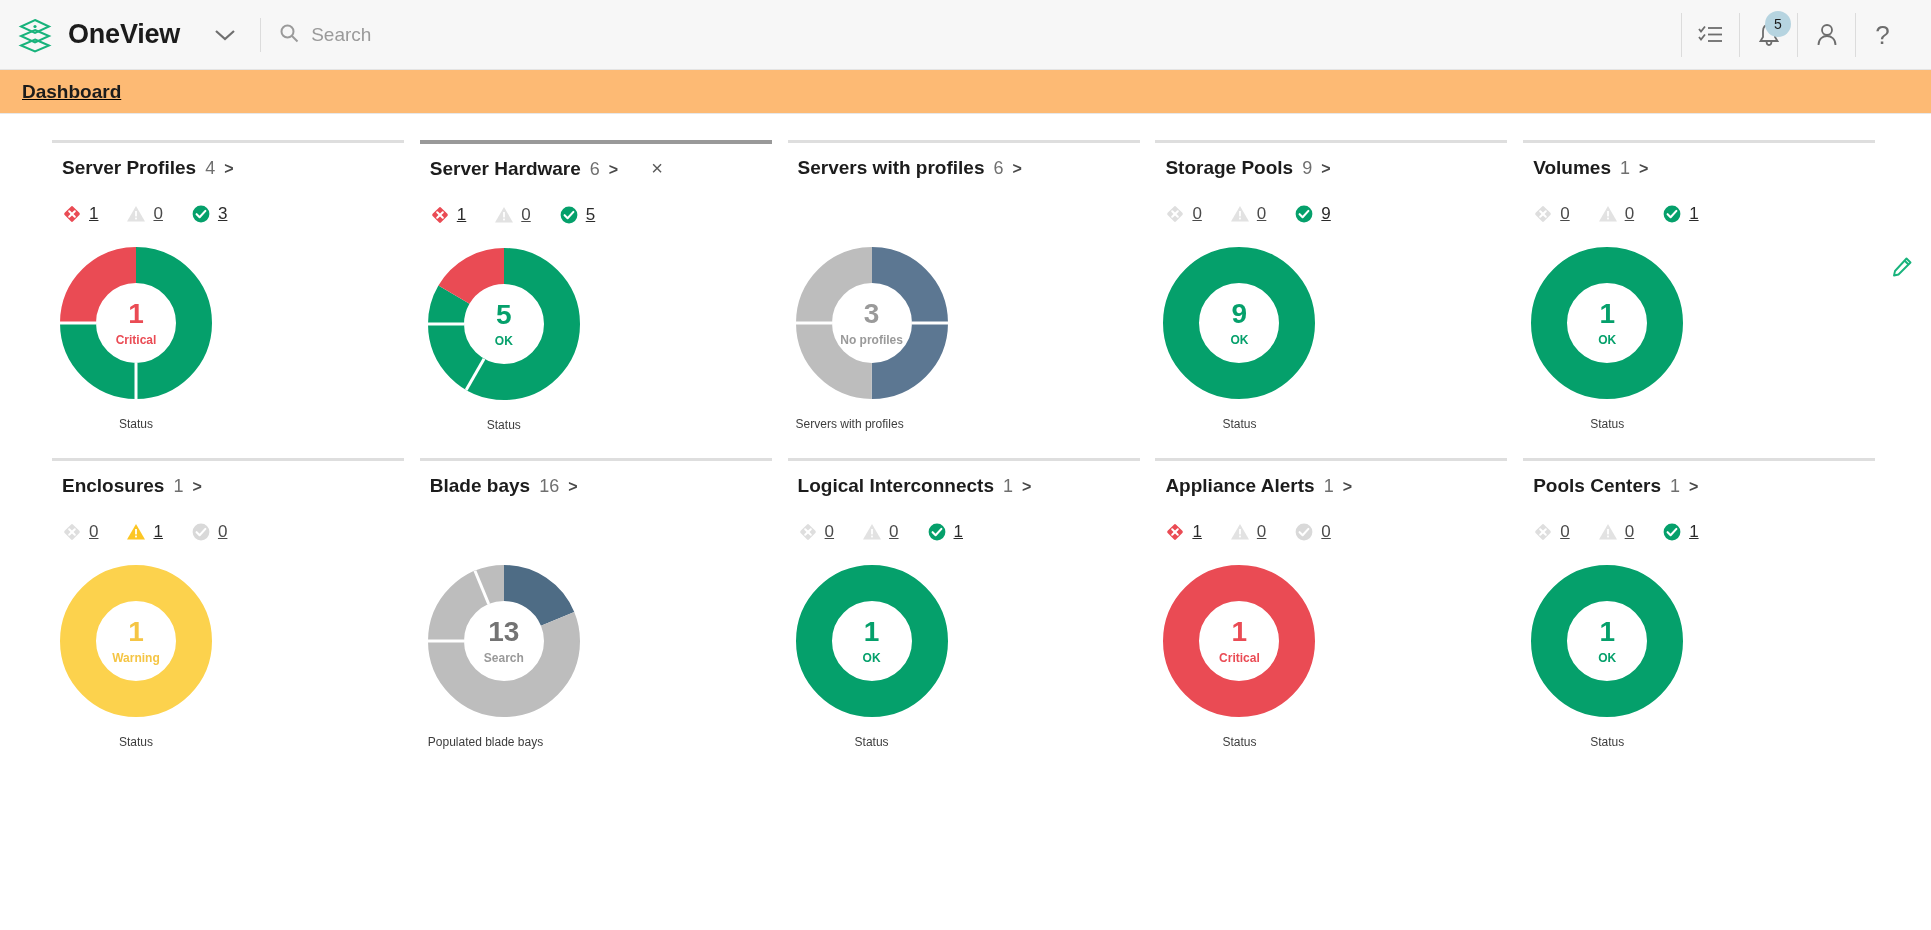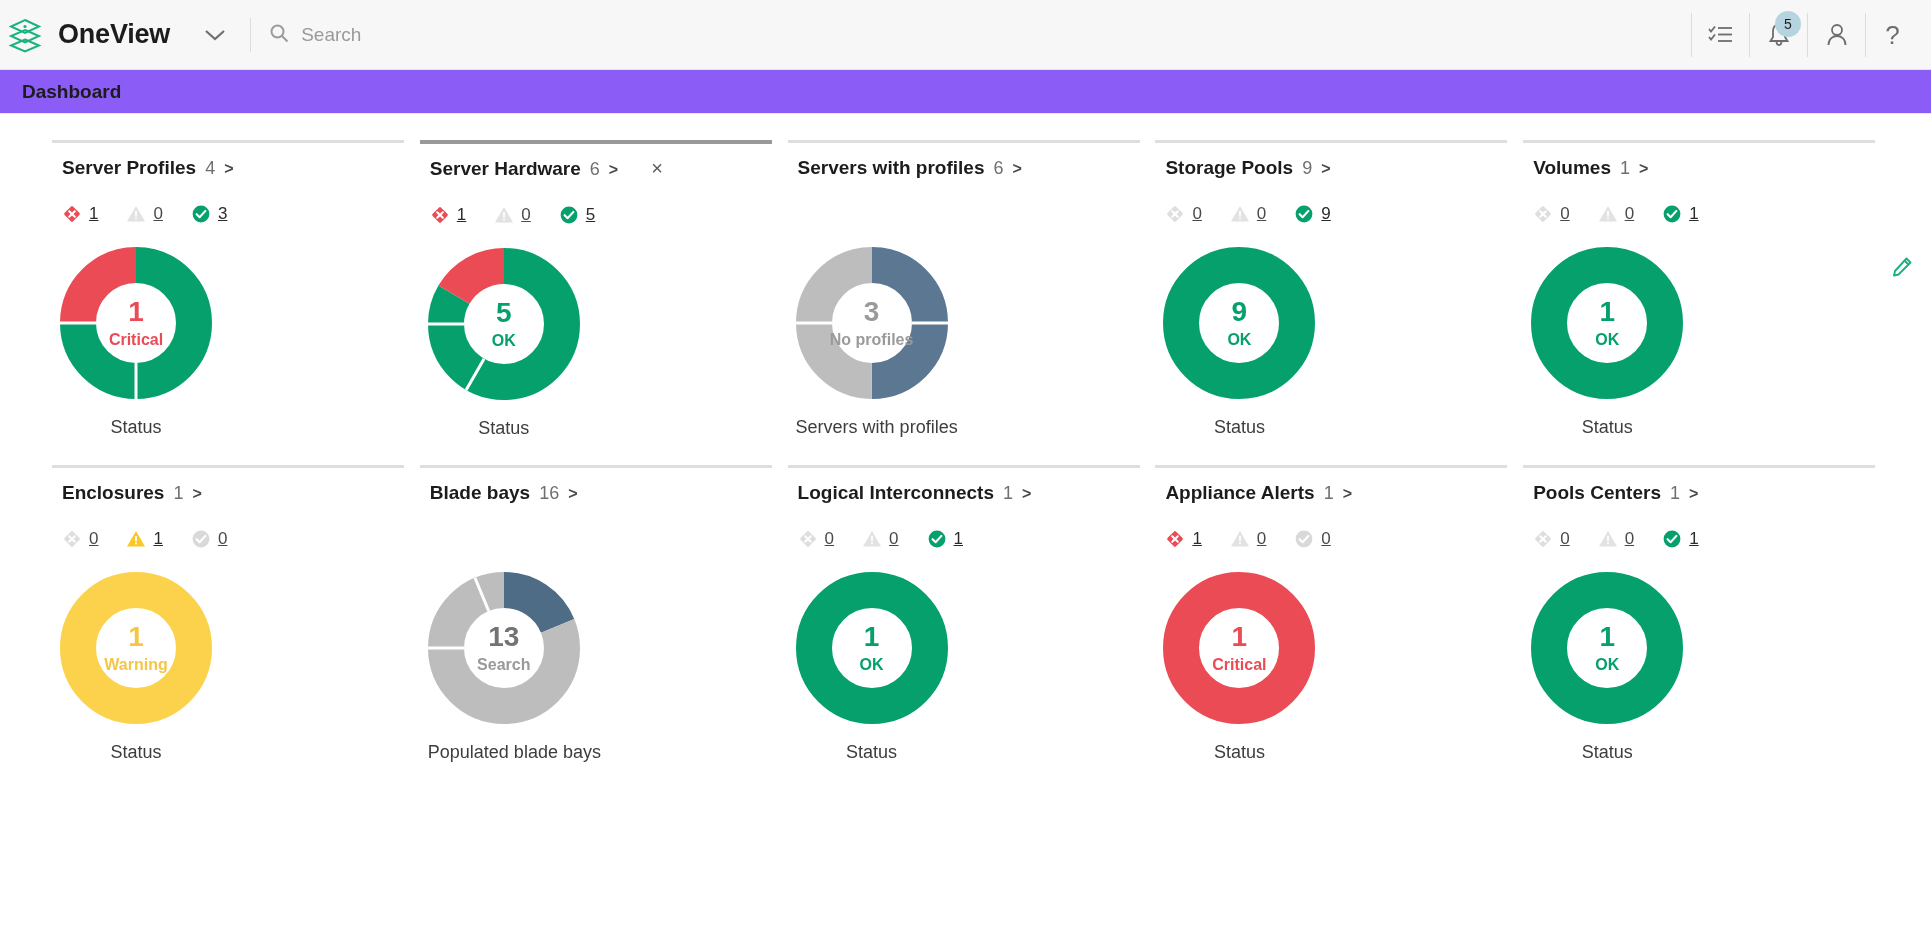--- a/index.html
+++ b/index.html
@@ -11,21 +11,21 @@
     overflow: hidden;
   }
 
   
   .topbar {
     height: 70px;
     background: #f7f7f7;
     border-bottom: 1px solid #e4e4e4;
     display: flex;
     align-items: center;
-    padding: 0 8px;
+    padding: 0 18px;
     position: relative;
   }
   .brand { display: flex; align-items: center; gap: 16px; }
   .logo-icon { width: 34px; height: 36px; display: block; }
   .brand-name {
     font-size: 27px;
     font-weight: bold;
     color: #1c1c1c;
     letter-spacing: -0.2px;
   }
@@ -75,21 +75,22 @@
     font-weight: normal;
   }
   .qmark { font-size: 26px; color: #6d6d6d; line-height: 1; }
 
   
   .page-title-bar {
     height: 44px;
     border-bottom: 1px solid #e8e8e8;
     display: flex; align-items: center;
     padding: 0 22px;
-    background: #8b5cf6;
+    background: #fdba74;
+    text-decoration: underline;
   }
   .page-title { font-size: 19px; font-weight: bold; color: #1c1c1c; }
 
   
   .dash {
     position: relative;
     padding: 16px 0 0 0;
   }
   .edit-pencil {
     position: absolute;
@@ -172,24 +173,24 @@
   .donut-center {
     position: absolute;
     inset: 0;
     display: flex;
     flex-direction: column;
     align-items: center;
     justify-content: center;
     pointer-events: none;
   }
   .donut-num { font-size: 28px; font-weight: bold; line-height: 1.1; }
-  .donut-lbl { font-size: 16px; font-weight: bold; margin-top: 3px; }
+  .donut-lbl { font-size: 12px; font-weight: bold; margin-top: 3px; }
   .donut-caption {
     margin-top: 18px;
-    font-size: 18px;
+    font-size: 12px;
     color: #3d3d3d;
     width: 152px;
     text-align: center;
   }
   .donut-caption.wide { width: auto; padding-left: 0; }
 </style>
 </head>
 <body>
 
 <div class="topbar">

